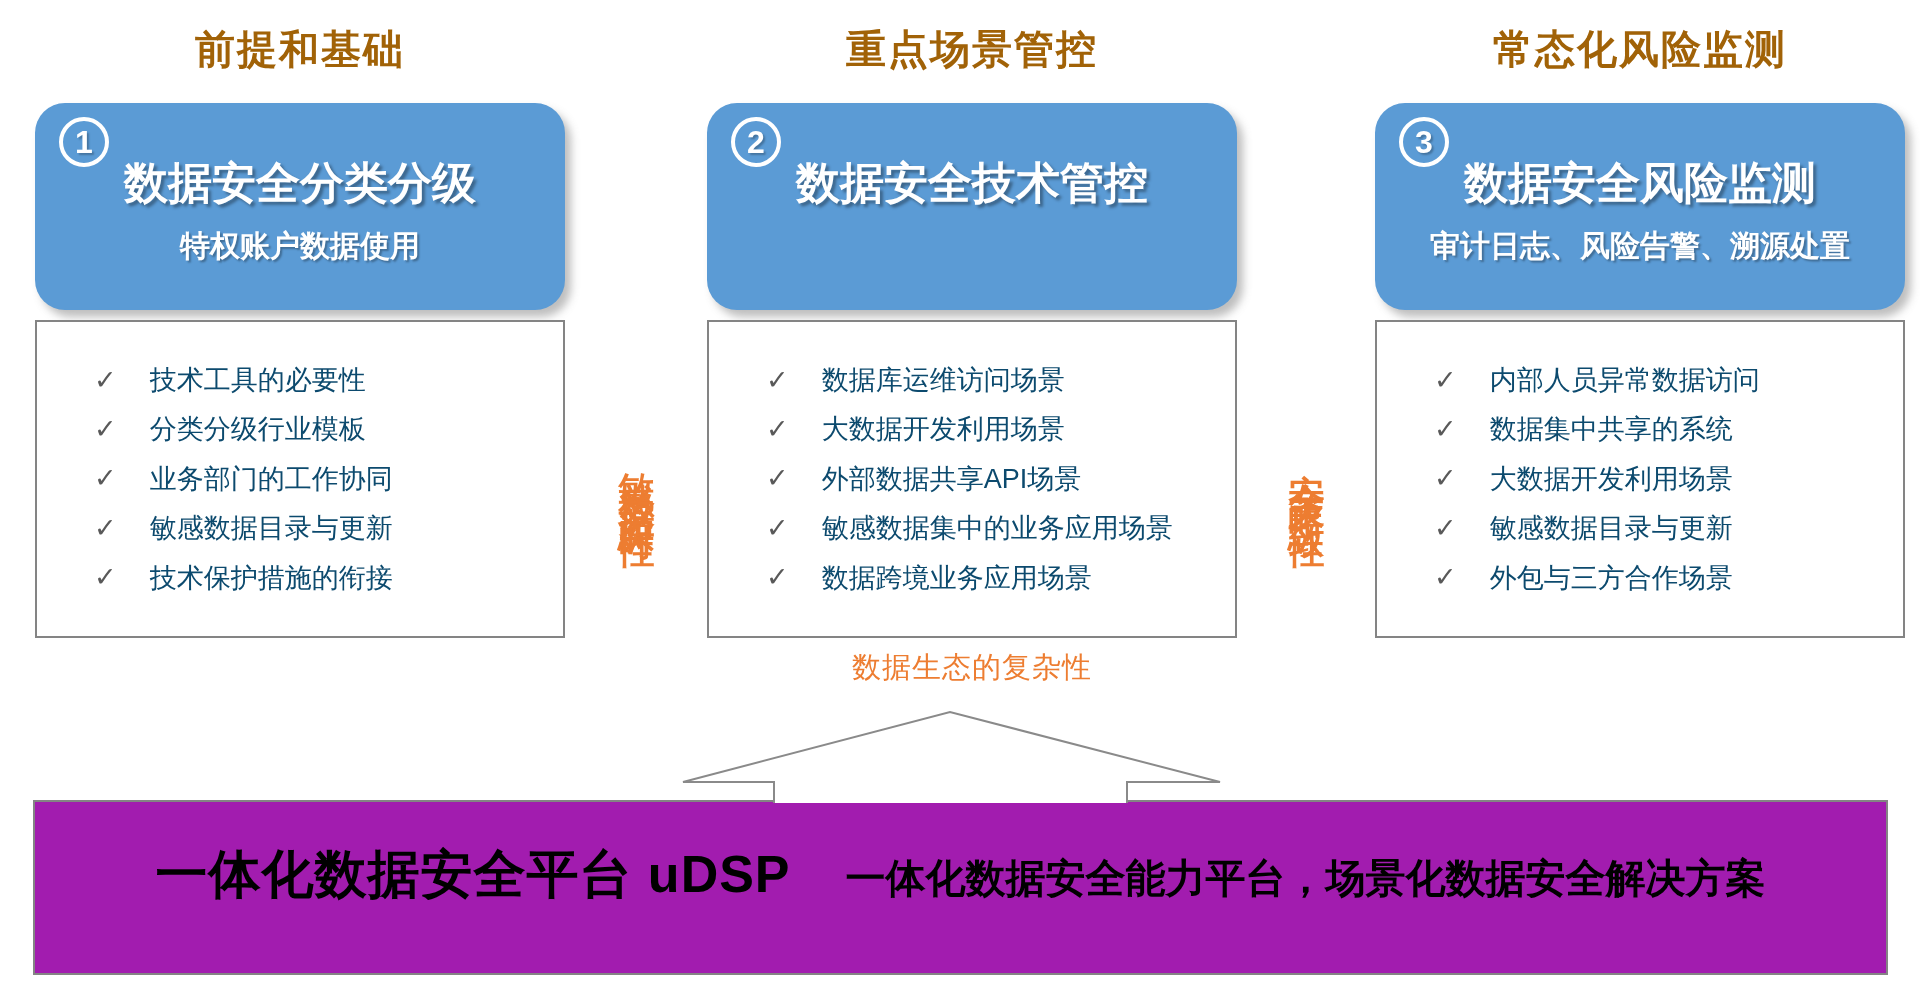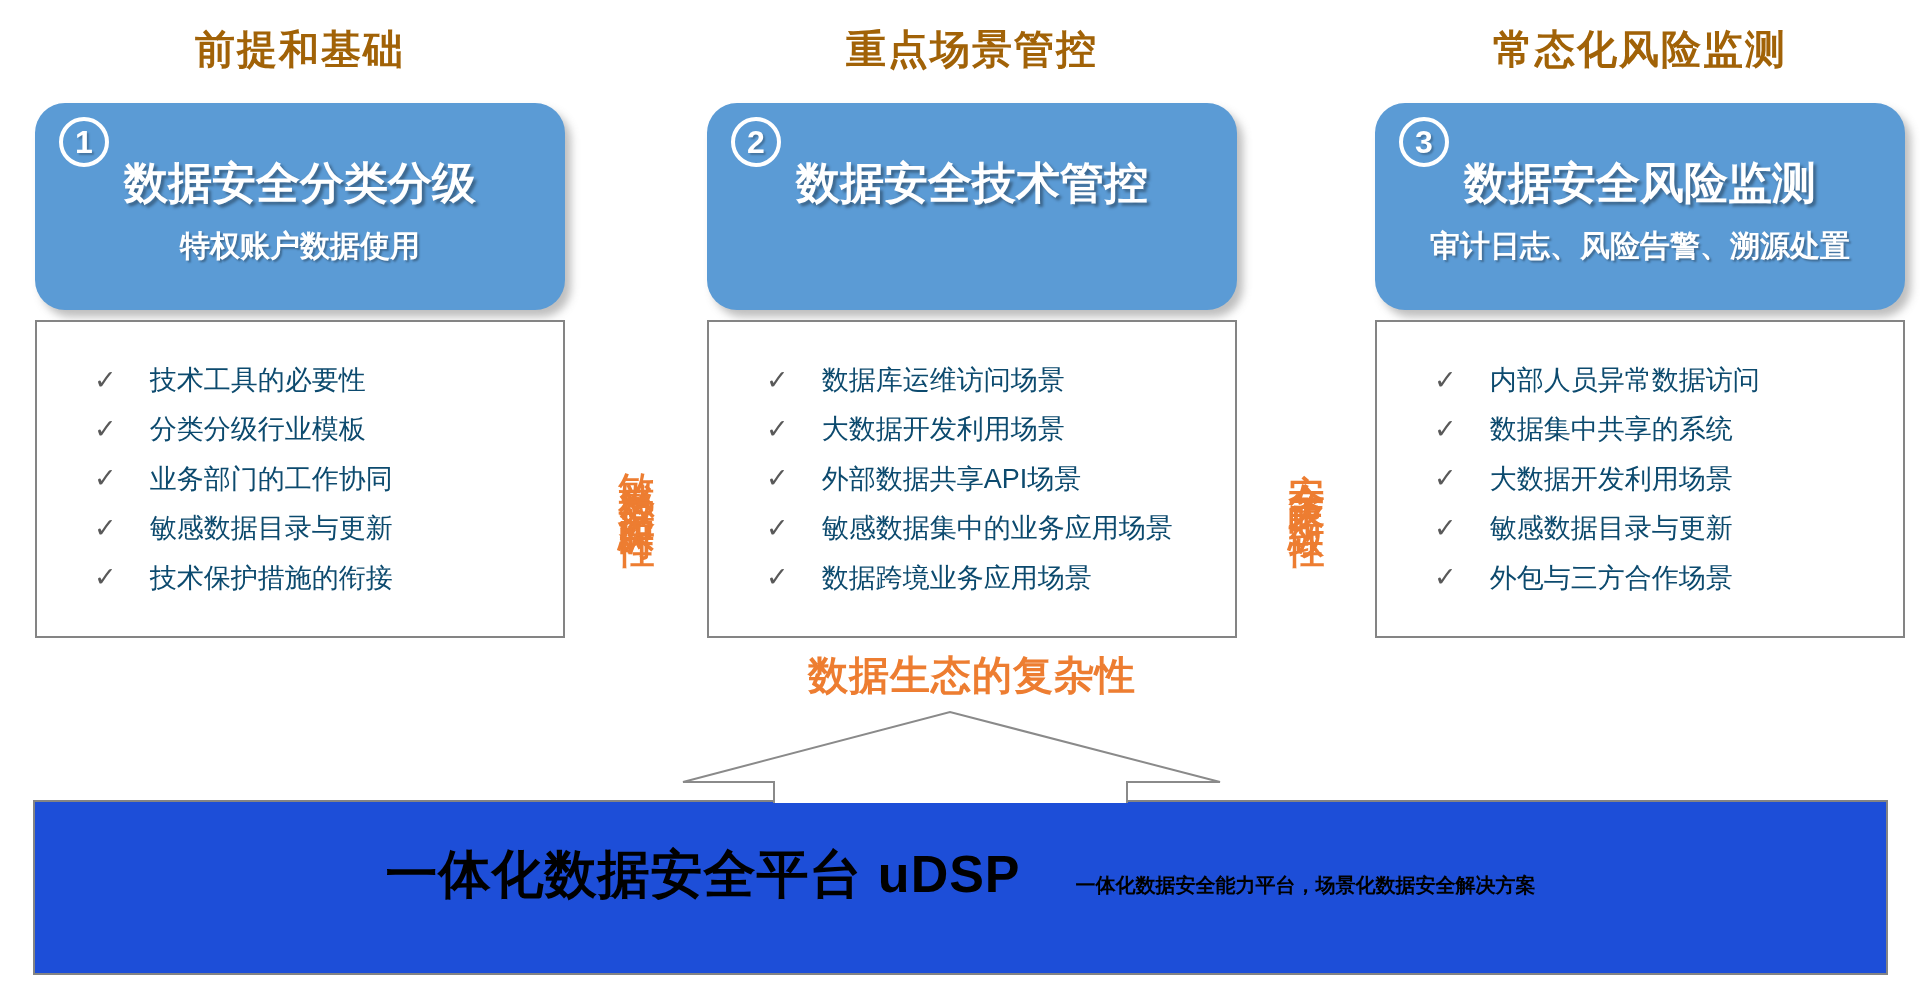--- a/index.html
+++ b/index.html
@@ -63,35 +63,35 @@
     position:absolute; top:320px; height:318px; width:46px;
     display:flex; align-items:center; justify-content:center;
     writing-mode:vertical-rl; text-orientation:upright;
     color:#ed7d31; font-size:36px; font-weight:bold; letter-spacing:10px;
   }
   .v-label-left  { left:613px; }
   .v-label-right { left:1283px; }
 
   .center-label {
     position:absolute; top:648px; left:707px; width:530px;
-    text-align:center; color:#ed7d31; font-size:40px; font-weight:bold;
+    text-align:center; color:#ed7d31; font-size:29px; font-weight:normal;
     letter-spacing:1px;
   }
 
   
   .arrow-svg { position:absolute; left:0; top:0; width:1920px; height:985px; z-index:3; pointer-events:none; }
 
   .platform-box {
     position:absolute; left:33px; top:800px; width:1855px; height:175px;
-    background:#1d4ed8; border:2px solid #848484; z-index:2;
+    background:#a21caf; border:2px solid #848484; z-index:2;
     display:flex; align-items:baseline; justify-content:center; gap:55px;
     padding-top:38px;
   }
   .platform-title { color:#000000; font-size:52px; font-weight:bold; white-space:nowrap; letter-spacing:1px; }
-  .platform-desc  { color:#000000; font-size:20px; font-weight:bold; white-space:nowrap; }
+  .platform-desc  { color:#000000; font-size:40px; font-weight:bold; white-space:nowrap; }
 </style>
 </head>
 <body>
 
 <div class="stage">
 
   <div class="col col-1">
     <div class="col-header">前提和基础</div>
     <div class="blue-box">
       <div class="step-circle">1</div>

